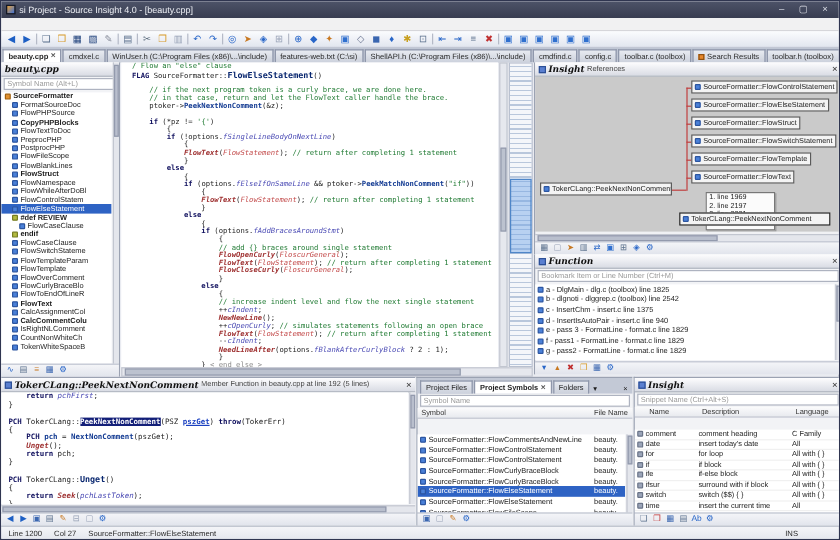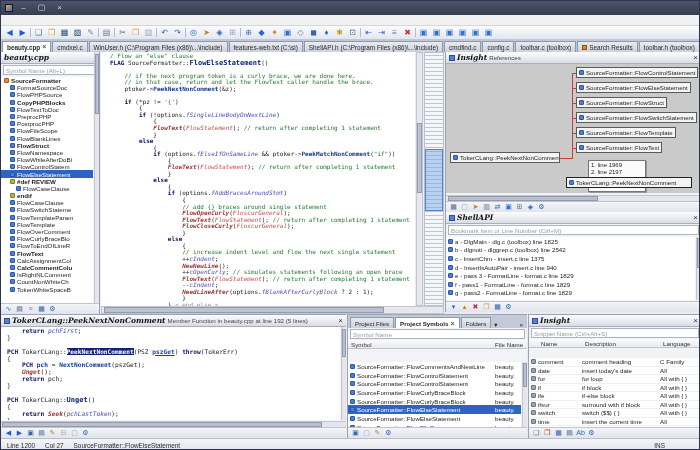--- a/index.html
+++ b/index.html
@@ -130,20 +130,21 @@
   border-top:1px solid #b9bec9;display:flex;align-items:center;gap:10px;padding:0 6px;font-size:6.4px;color:#2a2a2a}
 #statusbar .right{margin-left:auto;padding-right:28px}
 </style>
 </head>
 <body>
 
 <div id="app">
 
   <div class="titlebar">
     <span class="appicon"></span>
+    <span class="title-text">si Project - Source Insight 4.0 - [beauty.cpp]</span>
     <span class="winbtn">–</span>
     <span class="winbtn">▢</span>
     <span class="winbtn">×</span>
   </div>
 
   <div class="menubar">
     <span class="mi"></span>
       <span class="mi"></span>
       <span class="mi"></span>
       <span class="mi"></span>
@@ -632,21 +633,21 @@
         </span>
         <span class="tbtn">
           <span class="glyph" style="color: rgb(40, 102, 200);">⚙</span>
         </span>
     </div>
   </div>
 
   <div id="bookmarks">
     <div class="panel-h">
       <span class="ph-ic"></span>
-      <span class="ph-title">ShellAPI</span>
+      <span class="ph-title">Function</span>
       <span class="ph-close">×</span>
     </div>
     <input class="filter" placeholder="Bookmark Item or Line Number (Ctrl+M)" style="">
     <div id="bm-list">
       <div class="bm-row">
           <span class="ic ic-bm"></span>
           <span>a - DlgMain - dlg.c (toolbox) line 1825</span>
         </div>
         <div class="bm-row">
           <span class="ic ic-bm"></span>

